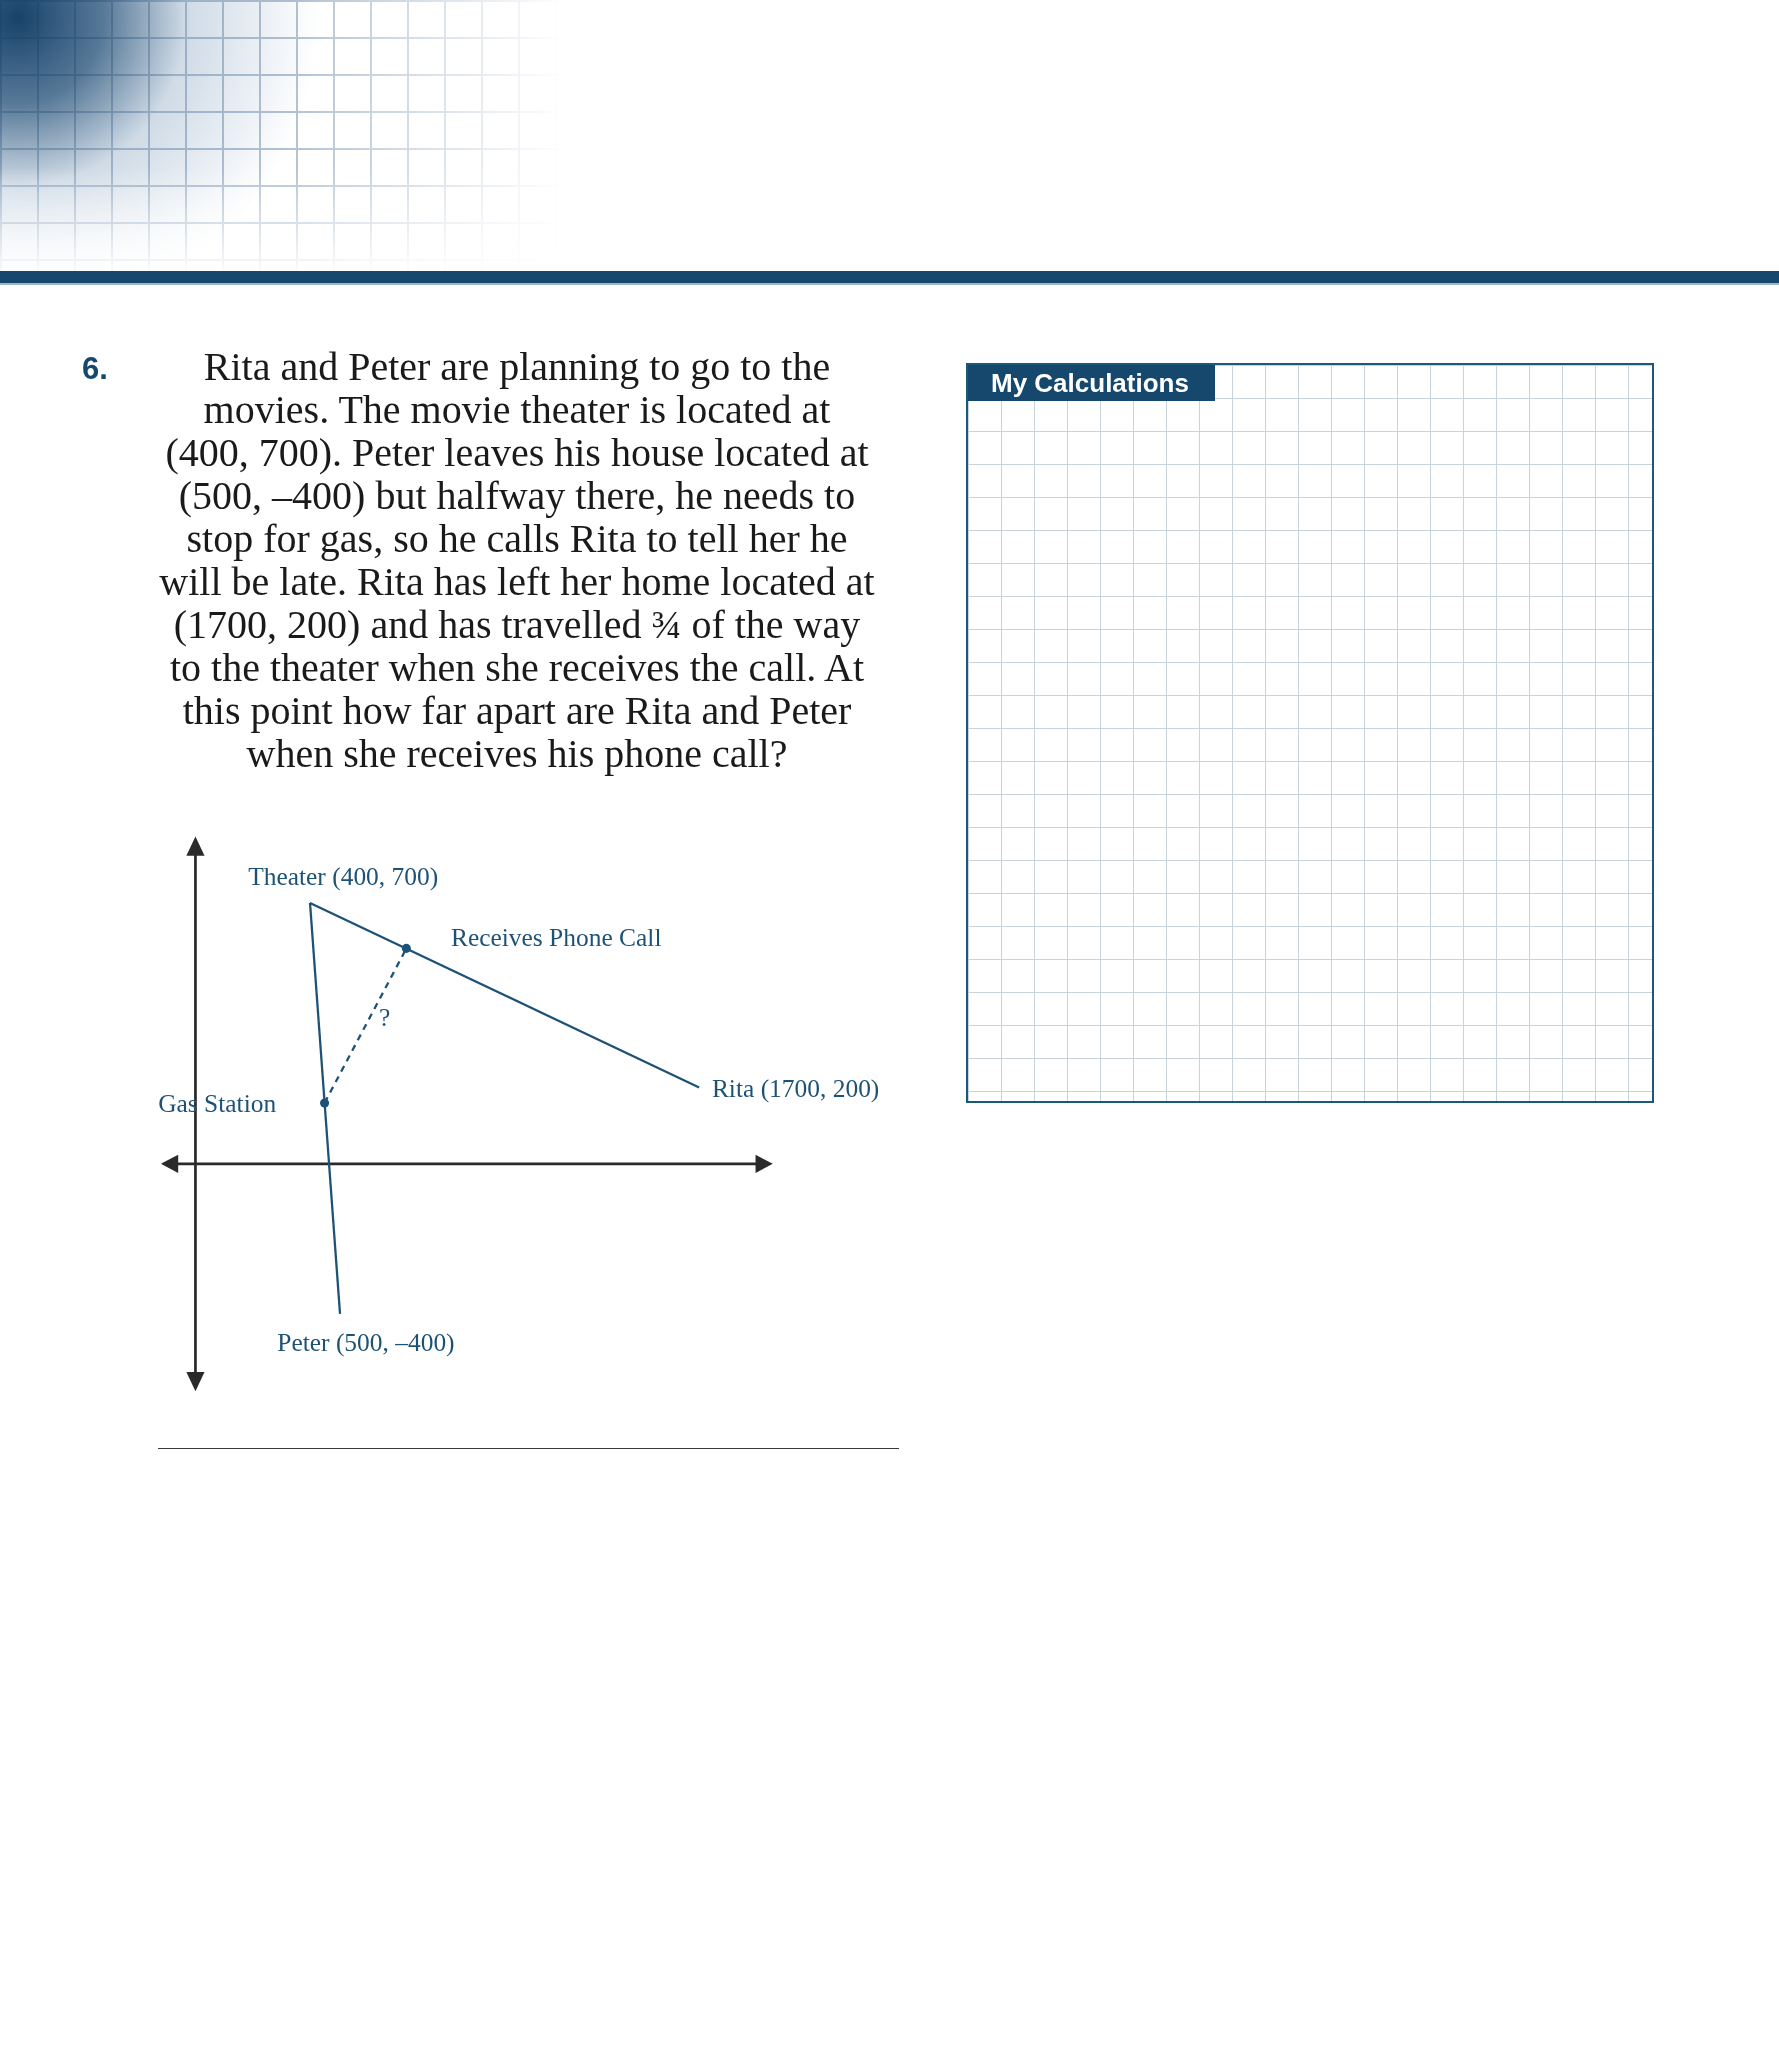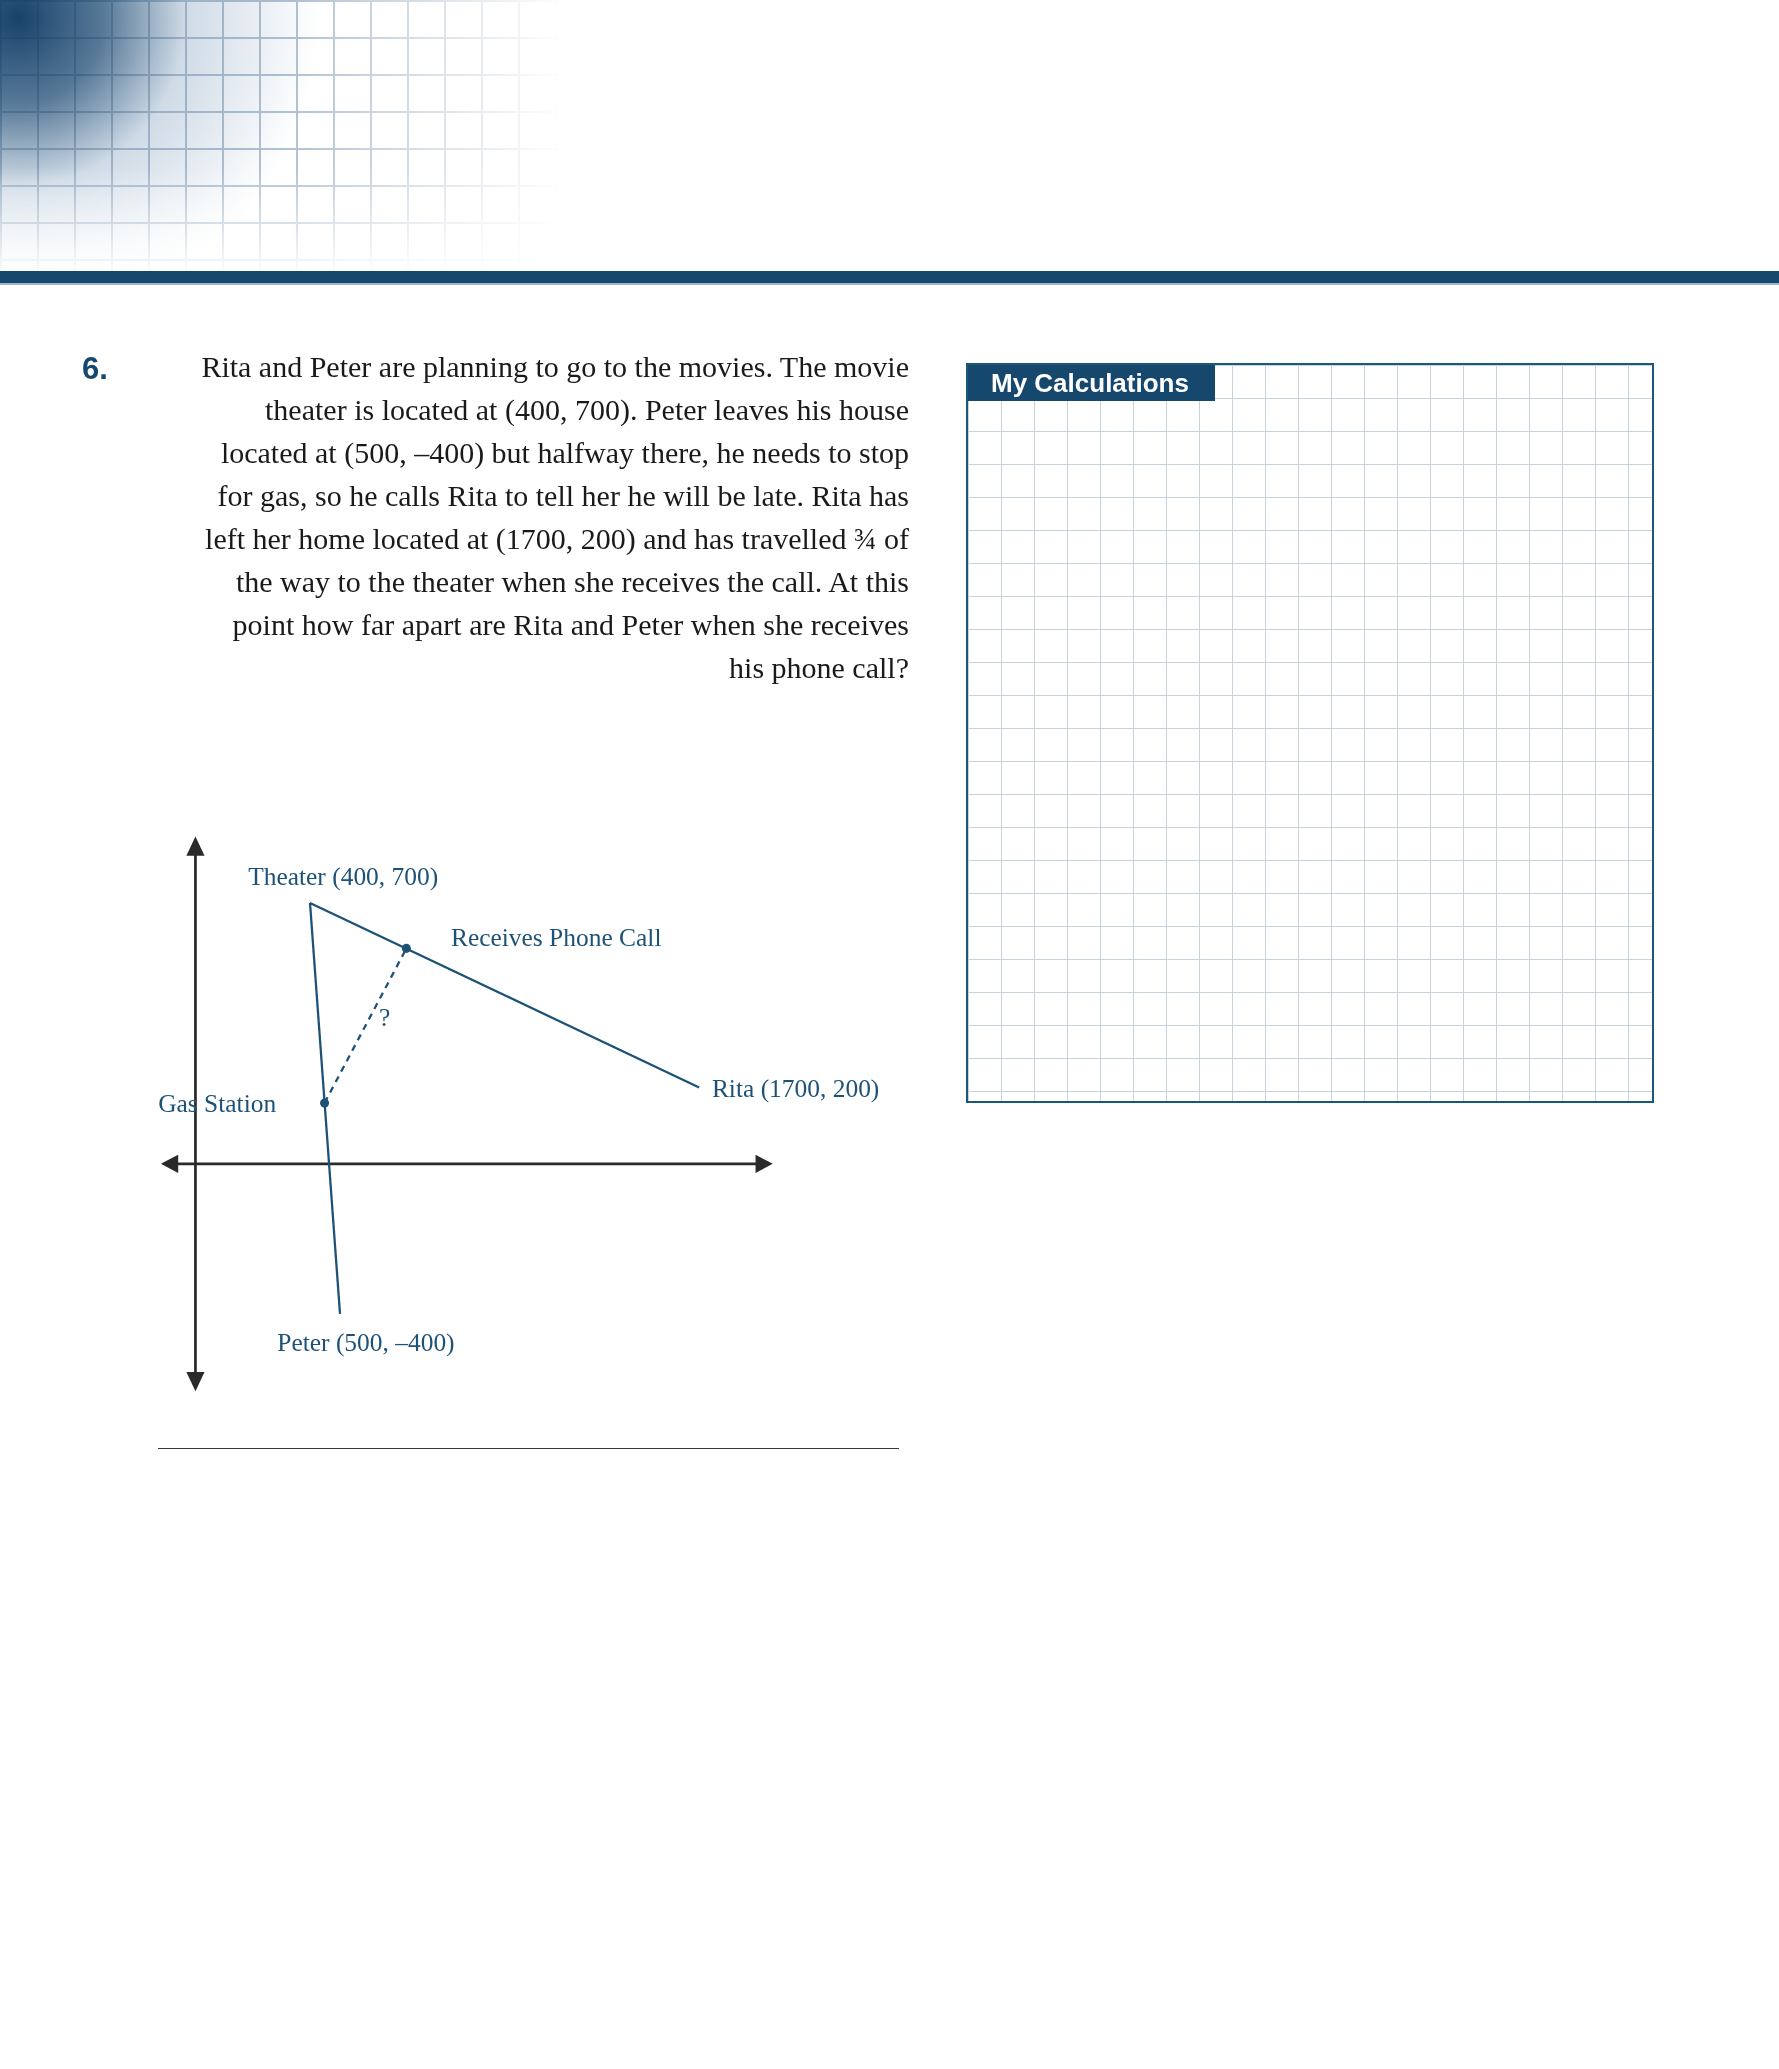--- a/index.html
+++ b/index.html
@@ -33,24 +33,24 @@
   
   .problem{
     position:absolute;left:82px;top:345px;width:809px;
   }
   .problem-number{
     position:absolute;left:0;top:5.5px;
     font-family:"Liberation Sans", sans-serif;
     font-weight:bold;font-size:31px;color:#16486e;
   }
   .problem-text{
-    margin-left:109px;
-    font-size:30px;line-height:43px;
+    margin-left:76px;
+    font-size:40px;line-height:43px;
     width:718px;
-    text-align:right;
+    text-align:center;
   }
 
   
   .diagram{
     position:absolute;left:158px;top:832px;width:755px;height:591px;
   }
   .diagram svg{display:block;}
   .axis{stroke:#2a2a2a;stroke-width:3;fill:none;}
   .axis-arrow{fill:#2a2a2a;stroke:none;}
   .blue-line{stroke:#1d5276;stroke-width:2.5;fill:none;}

